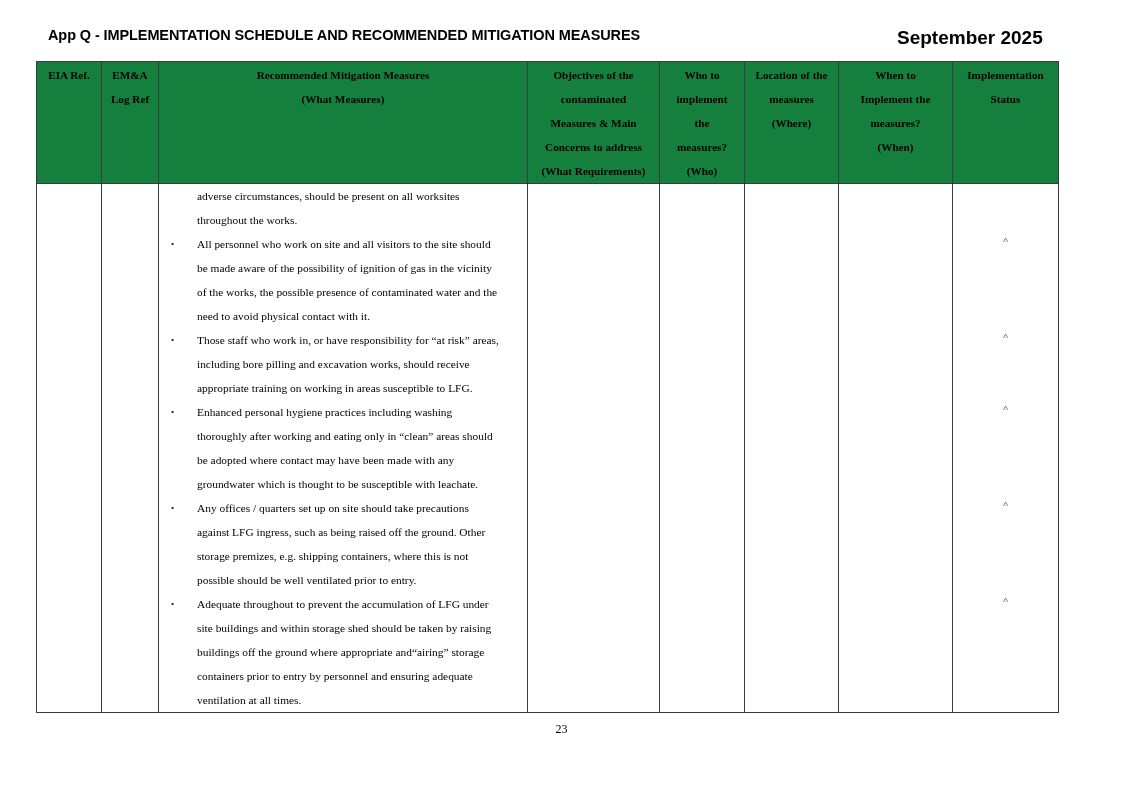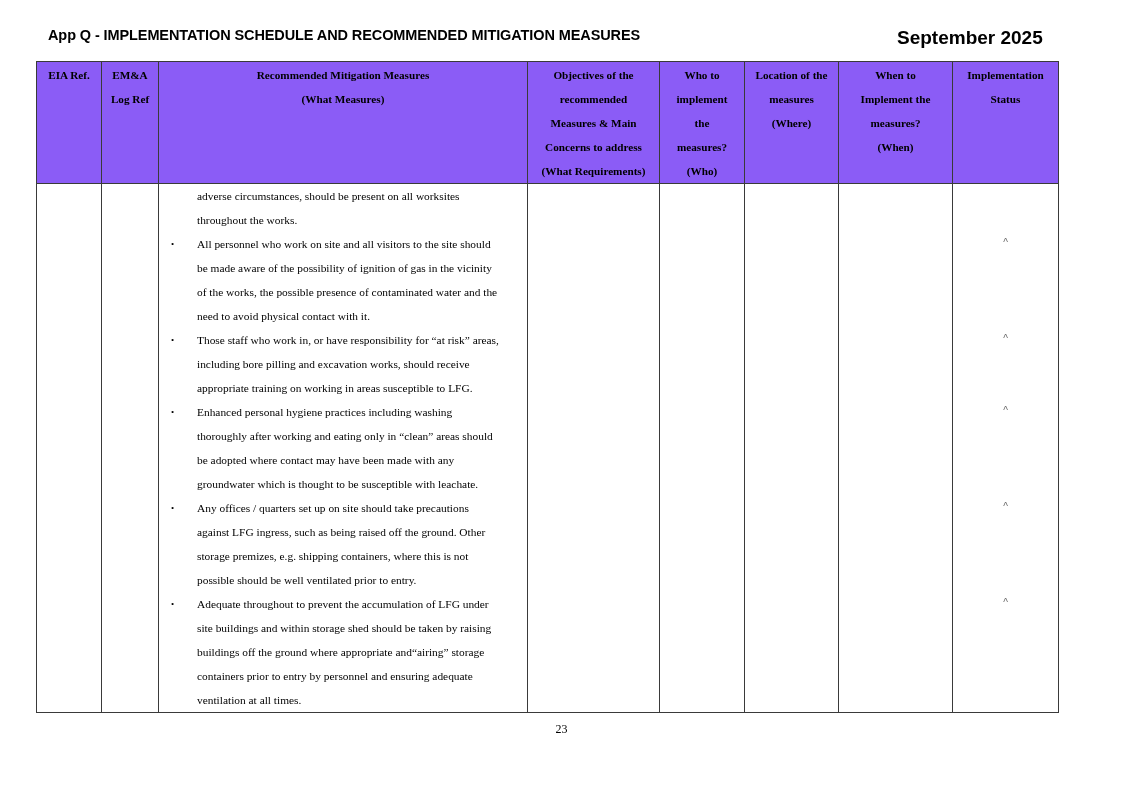--- a/index.html
+++ b/index.html
@@ -42,21 +42,21 @@
       font-family: "Liberation Serif", serif;
       font-size: 11.2px;
     }
     table.schedule th,
     table.schedule td {
       border: 1.5px solid #3a3a3a;
       padding: 0;
       vertical-align: top;
     }
     table.schedule th {
-      background: #8b5cf6;
+      background: #15803d;
       font-weight: bold;
       text-align: center;
       height: 120px;
       line-height: 24px;
       padding-top: 1px;
       font-size: 11.2px;
     }
     table.schedule th .hl {
       display: block;
     }
@@ -127,21 +127,21 @@
       <th>
           <span class="hl">EM&amp;A</span>
           <span class="hl">Log Ref</span>
         </th>
       <th>
           <span class="hl">Recommended Mitigation Measures</span>
           <span class="hl">(What Measures)</span>
         </th>
       <th>
           <span class="hl">Objectives of the</span>
-          <span class="hl">recommended</span>
+          <span class="hl">contaminated</span>
           <span class="hl">Measures &amp; Main</span>
           <span class="hl">Concerns to address</span>
           <span class="hl">(What Requirements)</span>
         </th>
       <th>
           <span class="hl">Who to</span>
           <span class="hl">implement</span>
           <span class="hl">the</span>
           <span class="hl">measures?</span>
           <span class="hl">(Who)</span>

